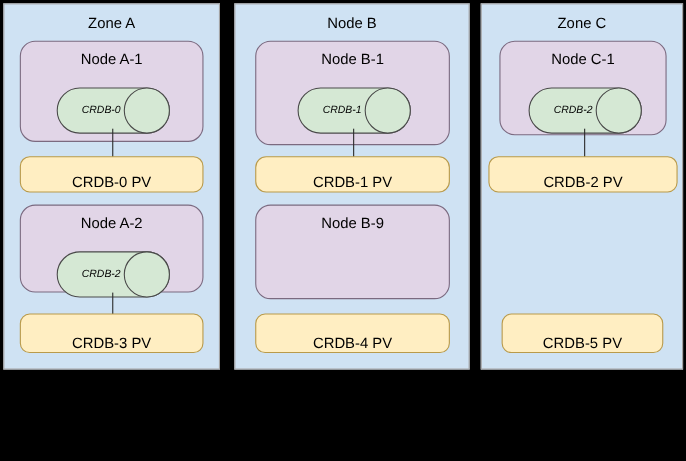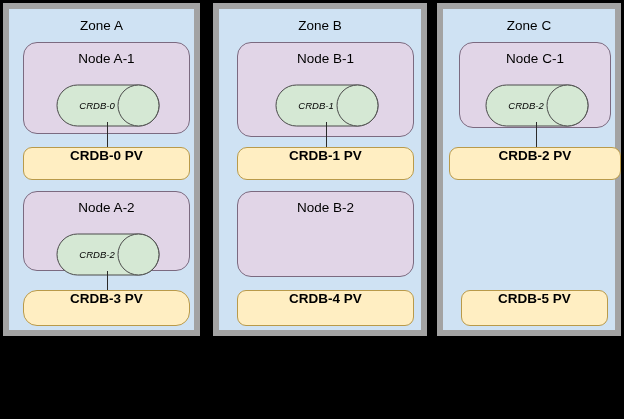--- a/index.html
+++ b/index.html
@@ -24,21 +24,21 @@
     height: 419px;
     background: #000000;
   }
 
   
   .zone {
     position: absolute;
     top: 3px;
     height: 333px;
     background: #cfe2f3;
-    border: 6px solid #a3a3a3;
+    border: 1px solid #a3a3a3;
     box-sizing: border-box;
   }
   #zone-a { left: 3px;   width: 197px; }
   #zone-b { left: 213px; width: 214px; }
   #zone-c { left: 437px; width: 184px; }
 
   .zone-title {
     position: absolute;
     top: 9px;
     left: 0;
@@ -70,23 +70,22 @@
   }
 
   
   .pv {
     position: absolute;
     background: #ffeec2;
     border: 1px solid #b99a4a;
     border-radius: 9px;
     box-sizing: border-box;
     display: flex;
-    align-items: flex-start;
+    align-items: flex-end;
     justify-content: center;
-    font-weight: bold;
   }
   .pv-label {
     font-size: 13.5px;
     line-height: 16px;
     white-space: nowrap;
   }
 
   
   .cylinder {
     position: absolute;
@@ -144,46 +143,46 @@
       <div class="cylinder" style="left:32px; top:41px;">
         <svg width="104" height="43" viewBox="0 0 104 43">
           <path d="M21.5 1 H82.5 A20.5 20.5 0 0 1 82.5 42 H21.5 A20.5 20.5 0 0 1 21.5 1 Z" fill="#d5e8d4" stroke="#4a4a4a" stroke-width="1"></path>
           <ellipse cx="82.5" cy="21.5" rx="20.5" ry="20.5" fill="#d5e8d4" stroke="#4a4a4a" stroke-width="1"></ellipse>
         </svg>
         <div class="cyl-label">CRDB-2</div>
       </div>
       <div class="connector" style="left:83px; top:79px; height:40px;"></div>
     </div>
 
-    <div class="pv" style="left:14px; top:281px; width:167px; height:36px;border-radius:14px;">
+    <div class="pv" style="left:14px; top:281px; width:167px; height:36px;">
       <span class="pv-label">CRDB-3 PV</span>
     </div>
   </div>
 
   <div class="zone" id="zone-b">
-    <div class="zone-title">Zone B</div>
+    <div class="zone-title">Node B</div>
 
     <div class="node" style="left:18px; top:33px; width:177px; height:95px;">
       <div class="node-title">Node B-1</div>
       <div class="cylinder" style="left:37px; top:41px;">
         <svg width="104" height="43" viewBox="0 0 104 43">
           <path d="M21.5 1 H82.5 A20.5 20.5 0 0 1 82.5 42 H21.5 A20.5 20.5 0 0 1 21.5 1 Z" fill="#d5e8d4" stroke="#4a4a4a" stroke-width="1"></path>
           <ellipse cx="82.5" cy="21.5" rx="20.5" ry="20.5" fill="#d5e8d4" stroke="#4a4a4a" stroke-width="1"></ellipse>
         </svg>
         <div class="cyl-label">CRDB-1</div>
       </div>
       <div class="connector" style="left:88px; top:79px; height:40px;"></div>
     </div>
 
     <div class="pv" style="left:18px; top:138px; width:177px; height:33px;border-radius:10px;">
       <span class="pv-label">CRDB-1 PV</span>
     </div>
 
     <div class="node" style="left:18px; top:182px; width:177px; height:86px;">
-      <div class="node-title">Node B-2</div>
+      <div class="node-title">Node B-9</div>
     </div>
 
     <div class="pv" style="left:18px; top:281px; width:177px; height:36px;">
       <span class="pv-label">CRDB-4 PV</span>
     </div>
   </div>
 
   <div class="zone" id="zone-c">
     <div class="zone-title">Zone C</div>
 

